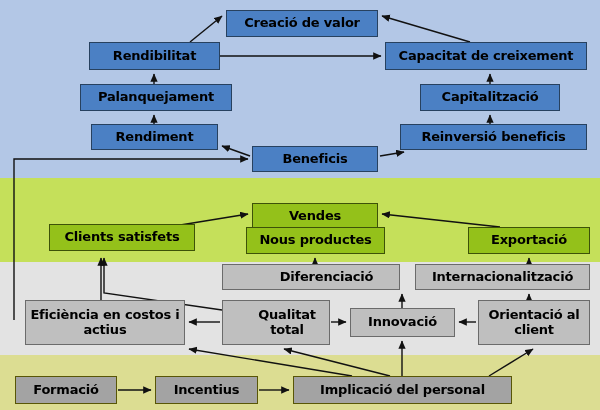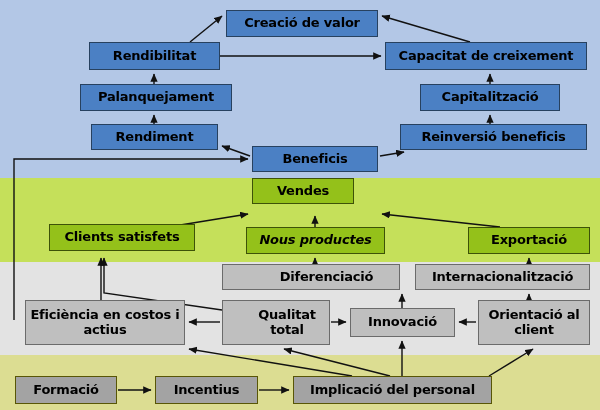--- a/index.html
+++ b/index.html
@@ -107,27 +107,27 @@
       </div>
       <div class="node n-blue" style="left: 91px; top: 124px; width: 127px; height: 26px; font-size: 13px;">
         <span>Rendiment</span>
       </div>
       <div class="node n-blue" style="left: 400px; top: 124px; width: 187px; height: 26px; font-size: 13px;">
         <span>Reinversió beneficis</span>
       </div>
       <div class="node n-blue" style="left: 252px; top: 146px; width: 126px; height: 26px; font-size: 13px; justify-content: center;">
         <span>Beneficis</span>
       </div>
-      <div class="node n-green" style="left: 252px; top: 178px; width: 102px; height: 26px; font-size: 13px;">
+      <div class="node n-green" style="left: 252px; top: 203px; width: 126px; height: 26px; font-size: 13px;">
         <span>Vendes</span>
       </div>
       <div class="node n-green" style="left: 49px; top: 224px; width: 146px; height: 27px; font-size: 13px;">
         <span>Clients satisfets</span>
       </div>
-      <div class="node n-green" style="left: 246px; top: 227px; width: 139px; height: 27px; font-size: 13px; font-style: italic;">
+      <div class="node n-green" style="left: 246px; top: 227px; width: 139px; height: 27px; font-size: 13px;">
         <span>Nous productes</span>
       </div>
       <div class="node n-green" style="left: 468px; top: 227px; width: 122px; height: 27px; font-size: 13px;">
         <span>Exportació</span>
       </div>
       <div class="node n-gray" style="left: 222px; top: 264px; width: 178px; height: 26px; font-size: 13px; padding-left: 34px;">
         <span>Diferenciació</span>
       </div>
       <div class="node n-gray" style="left: 415px; top: 264px; width: 175px; height: 26px; font-size: 13px;">
         <span>Internacionalització</span>
@@ -143,17 +143,17 @@
       </div>
       <div class="node n-gray" style="left: 478px; top: 300px; width: 112px; height: 45px; font-size: 13px;">
         <span>Orientació al client</span>
       </div>
       <div class="node n-olive" style="left: 15px; top: 376px; width: 102px; height: 28px; font-size: 13px;">
         <span>Formació</span>
       </div>
       <div class="node n-olive" style="left: 155px; top: 376px; width: 103px; height: 28px; font-size: 13px;">
         <span>Incentius</span>
       </div>
-      <div class="node n-olive" style="left: 293px; top: 376px; width: 199px; height: 28px; font-size: 13px;">
+      <div class="node n-olive" style="left: 293px; top: 376px; width: 219px; height: 28px; font-size: 13px;">
         <span>Implicació del personal</span>
       </div>
     </div>
 </div>
 
 </body></html>

